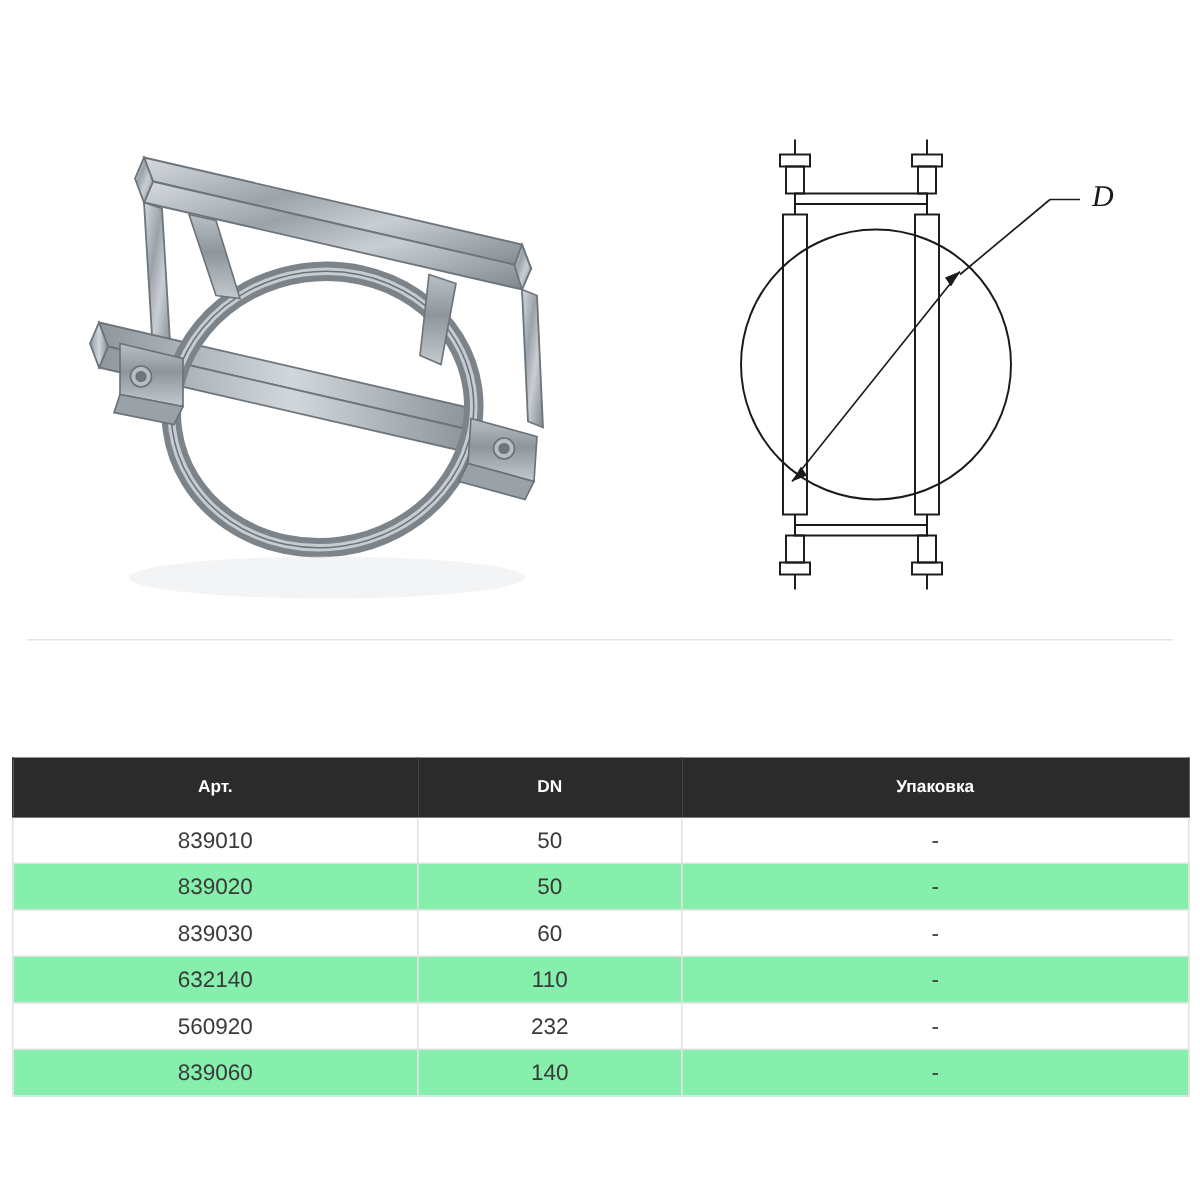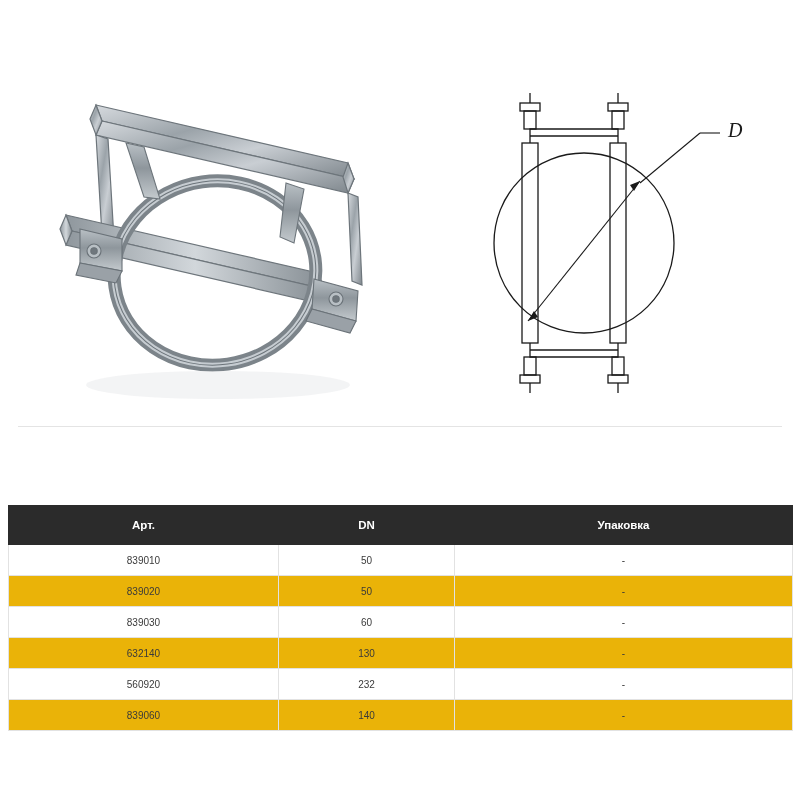--- a/index.html
+++ b/index.html
@@ -73,30 +73,30 @@
     background: #2b2b2b;
     color: #ffffff;
     font-size: 11.5px;
     font-weight: bold;
     height: 36px;
     border: 1px solid #2b2b2b;
     text-align: center;
     vertical-align: middle;
   }
   table.spec td {
-    font-size: 10px;
+    font-size: 15px;
     color: #3a3a3a;
     height: 28px;
     border: 1px solid #e2e2e2;
     text-align: center;
     vertical-align: middle;
     background: #ffffff;
   }
   table.spec tr.alt td {
-    background: #eab308;
+    background: #86efac;
   }
   .col-art { width: 270px; }
   .col-dn { width: 176px; }
   .col-pack { width: 338px; }
 
   
   .photo-svg, .draw-svg { display: block; }
 </style>
 </head>
 <body>
@@ -240,21 +240,21 @@
           <td>50</td>
           <td>-</td>
         </tr>
         <tr>
           <td>839030</td>
           <td>60</td>
           <td>-</td>
         </tr>
         <tr class="alt">
           <td>632140</td>
-          <td>130</td>
+          <td>110</td>
           <td>-</td>
         </tr>
         <tr>
           <td>560920</td>
           <td>232</td>
           <td>-</td>
         </tr>
         <tr class="alt">
           <td>839060</td>
           <td>140</td>

